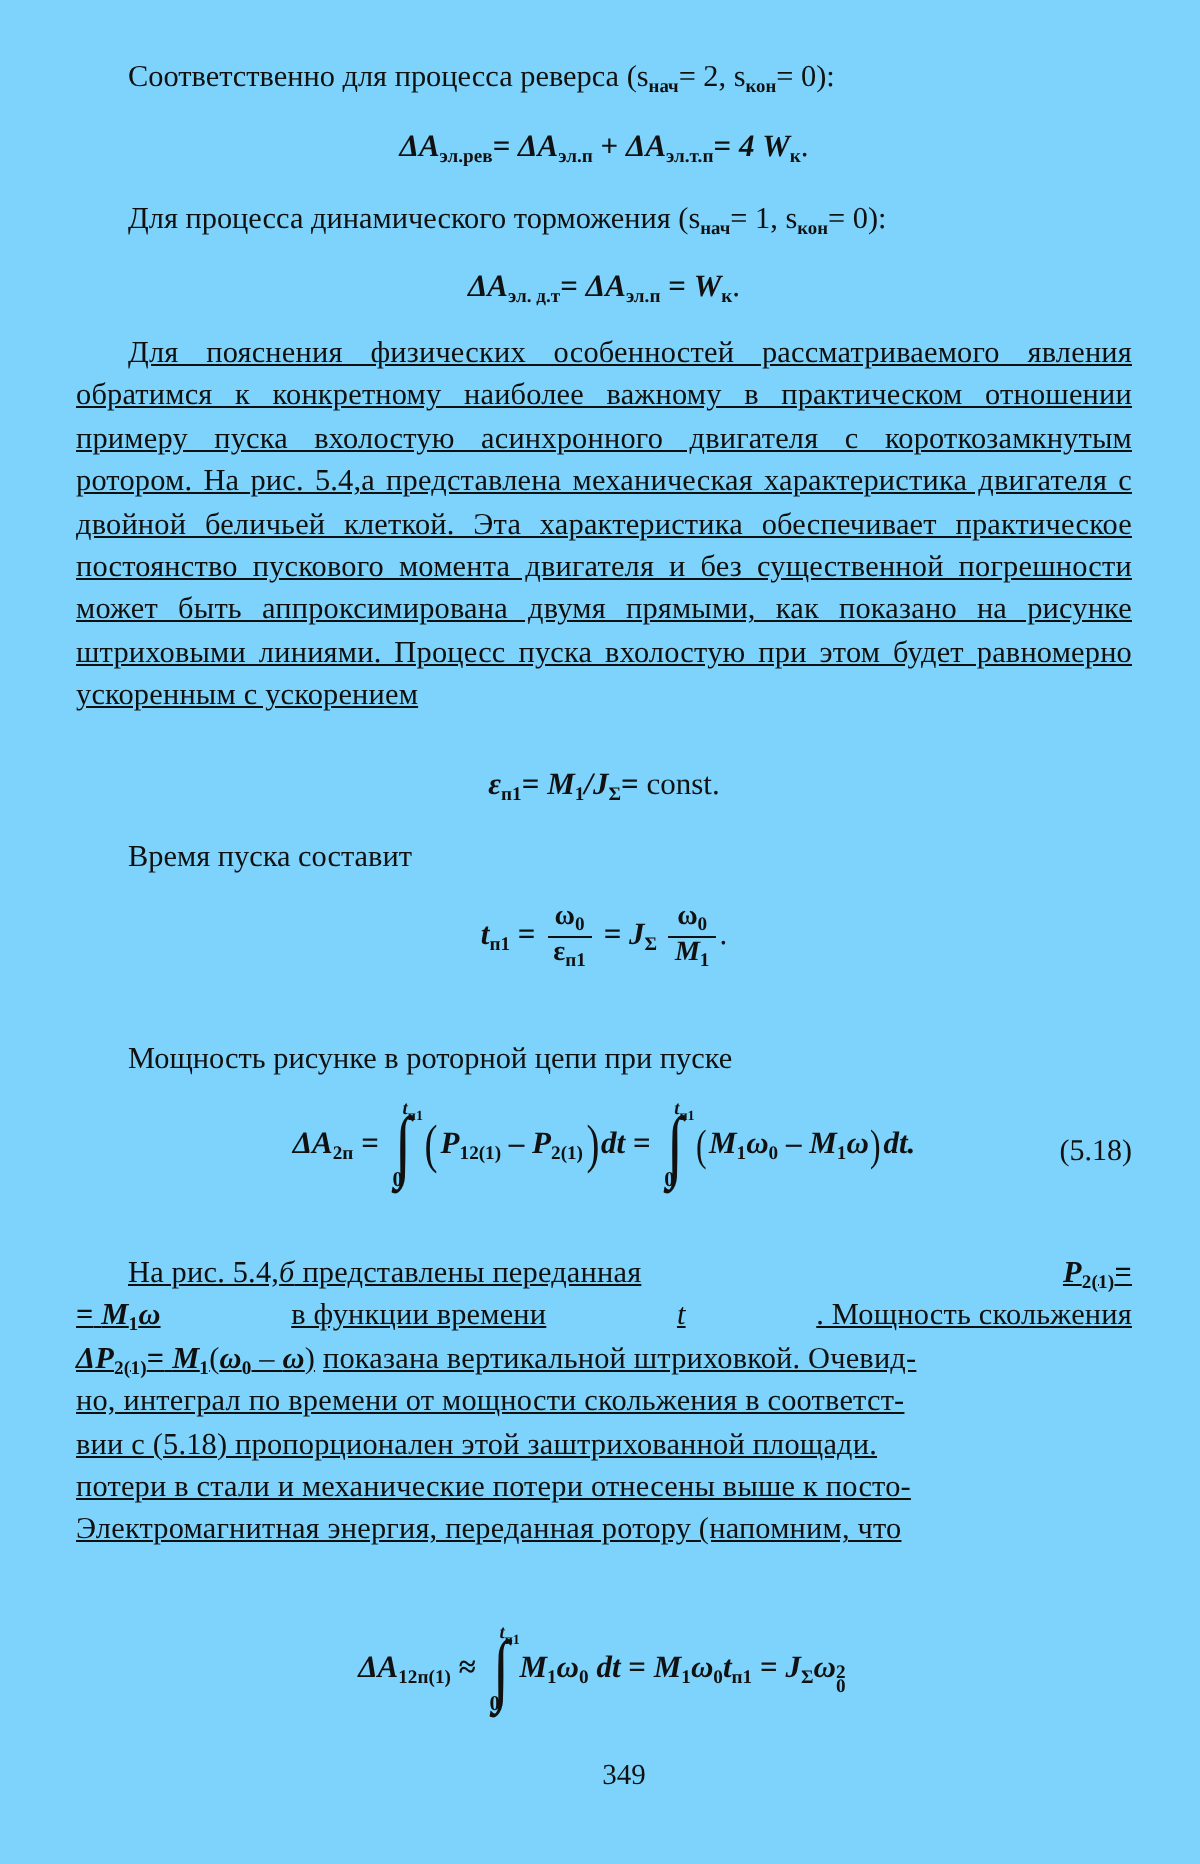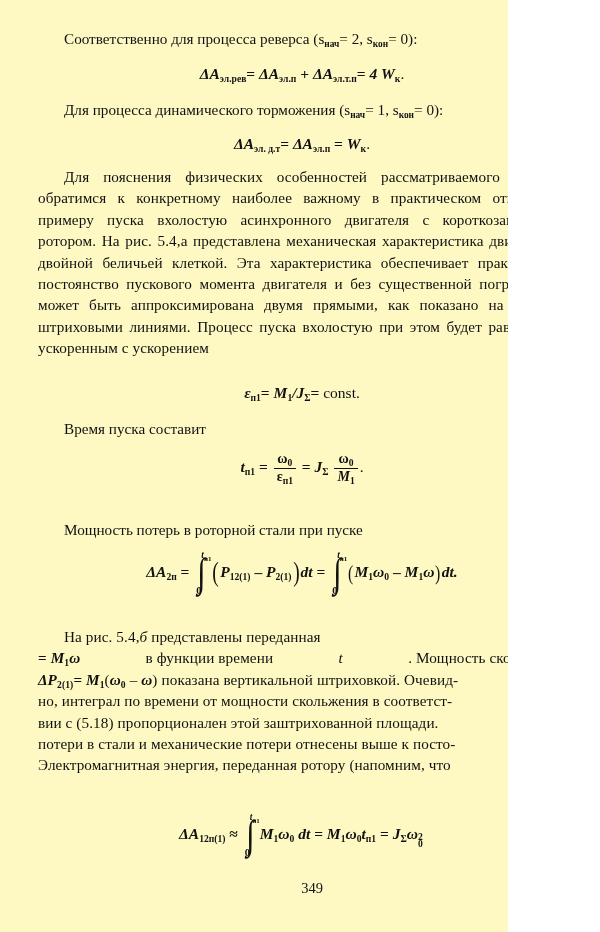--- a/index.html
+++ b/index.html
@@ -2,43 +2,44 @@
 <html><head>
 <meta charset="utf-8">
 <style>
   html, body {
     margin: 0;
     padding: 0;
     background: #ffffff;
   }
   .page {
     position: relative;
-    width: 508px;
+    width: 600px;
     height: 932px;
-    background: #fef9c3;
+    background: #7dd3fc;
     font-family: "Liberation Serif", "DejaVu Serif", serif;
     color: #111111;
     overflow: hidden;
   }
   .body-col {
     position: absolute;
     left: 38px;
     top: 0;
     width: 528px;
   }
 
   
   .para {
     font-size: 15.2px;
     line-height: 21.4px;
     text-align: justify;
     text-justify: inter-word;
     margin: 0;
     color: #101010;
     letter-spacing: .1px;
+    text-decoration: underline;
   }
   .para.indent { text-indent: 26px; }
   .lead { font-size: 15.2px; line-height: 21.4px; margin: 0; }
   .lead.indent { text-indent: 26px; }
 
   
   .formula {
     text-align: center;
     font-size: 15.5px;
     line-height: 1.25;
@@ -166,21 +167,21 @@
     <div class="formula" style="position:absolute; top:383px; left:0; width:528px;">
       <span class="greek mi">ε</span><sub>п1</sub><span class="op">=</span>&nbsp;<span class="mi">M</span><sub>1</sub><span class="mi">/</span><span class="mi">J</span><sub>Σ</sub><span class="op">=</span>&nbsp;<span class="rm">const.</span>
     </div>
 
     <div class="lead indent" style="position:absolute; top:418px; left:0; width:528px;">Время пуска составит</div>
 
     <div class="formula" style="position:absolute; top:452px; left:0; width:528px;">
       <span class="mi">t</span><sub>п1</sub>&nbsp;<span class="op">=</span>&nbsp;<span class="frac"><span class="num"><span class="greek">ω</span><sub>0</sub></span><span class="den"><span class="greek">ε</span><sub>п1</sub></span></span>&nbsp;<span class="op">=</span>&nbsp;<span class="mi">J</span><sub>Σ</sub>&nbsp;<span class="frac"><span class="num"><span class="greek">ω</span><sub>0</sub></span><span class="den"><span class="mi">M</span><sub>1</sub></span></span><span class="rm">.</span>
     </div>
 
-    <div class="lead indent" style="position:absolute; top:519px; left:0; width:528px;">Мощность потерь в роторной стали при пуске</div>
+    <div class="lead indent" style="position:absolute; top:519px; left:0; width:528px;">Мощность рисунке в роторной цепи при пуске</div>
 
     <div class="formula formula-row" style="position:absolute; top:553px; left:0;">
       <span style="display:inline-block; width:440px; text-align:center;">
         <span class="mi">ΔA</span><sub>2п</sub>&nbsp;<span class="op">=</span>&nbsp;<span class="intg"><span class="up"><span>t</span><sub style="font-size:7px">п1</sub></span><span class="sign">∫</span><span class="lo">0</span></span><span class="bigparen">(</span><span class="mi">P</span><sub>12(1)</sub>&nbsp;<span class="op">–</span>&nbsp;<span class="mi">P</span><sub>2(1)</sub><span class="bigparen">)</span><span class="mi">dt</span>&nbsp;<span class="op">=</span>&nbsp;<span class="intg"><span class="up"><span>t</span><sub style="font-size:7px">п1</sub></span><span class="sign">∫</span><span class="lo">0</span></span><span class="bigparen" style="font-size:22px;">(</span><span class="mi">M</span><sub>1</sub><span class="greek mi">ω</span><sub>0</sub>&nbsp;<span class="op">–</span>&nbsp;<span class="mi">M</span><sub>1</sub><span class="greek mi">ω</span><span class="bigparen" style="font-size:22px;">)</span><span class="mi">dt.</span>
       </span>
       <span class="eqno" style="top:14px;margin-left:20px;">(5.18)</span>
     </div>
 
     <div style="position:absolute; top:626px; left:0; width:528px;">
 

